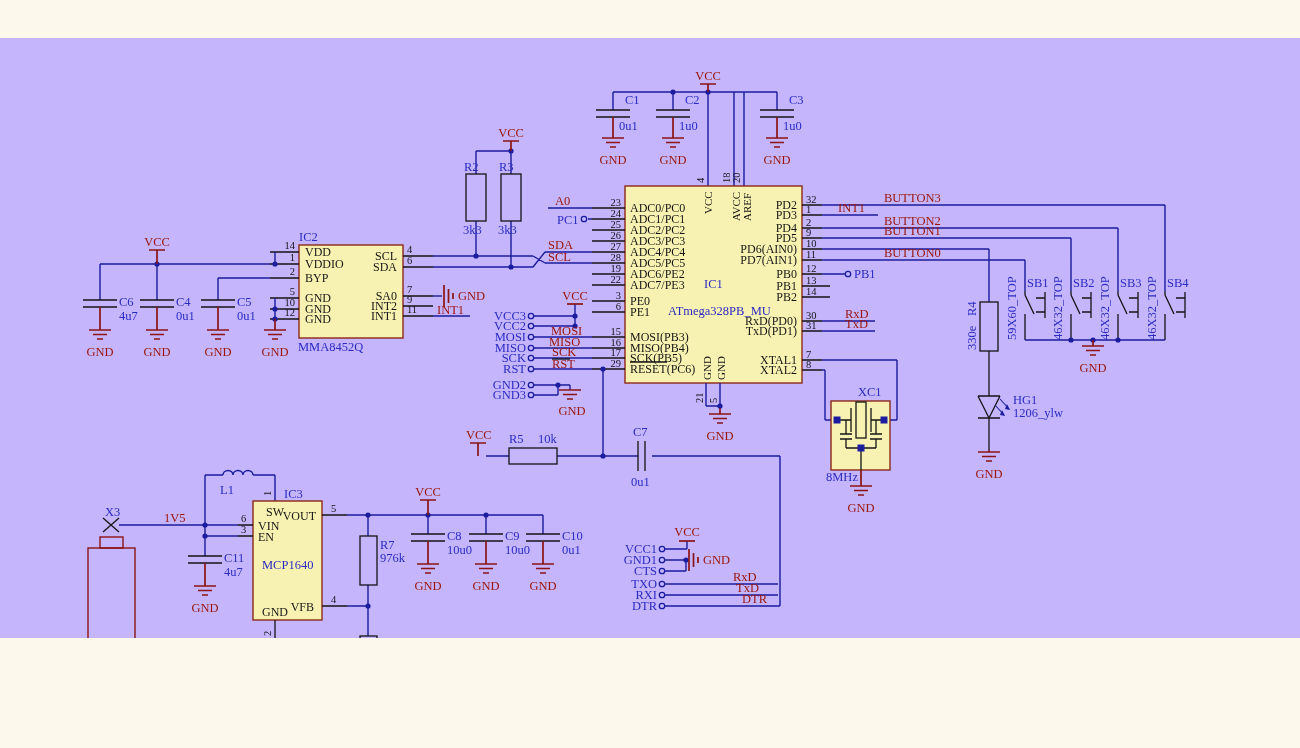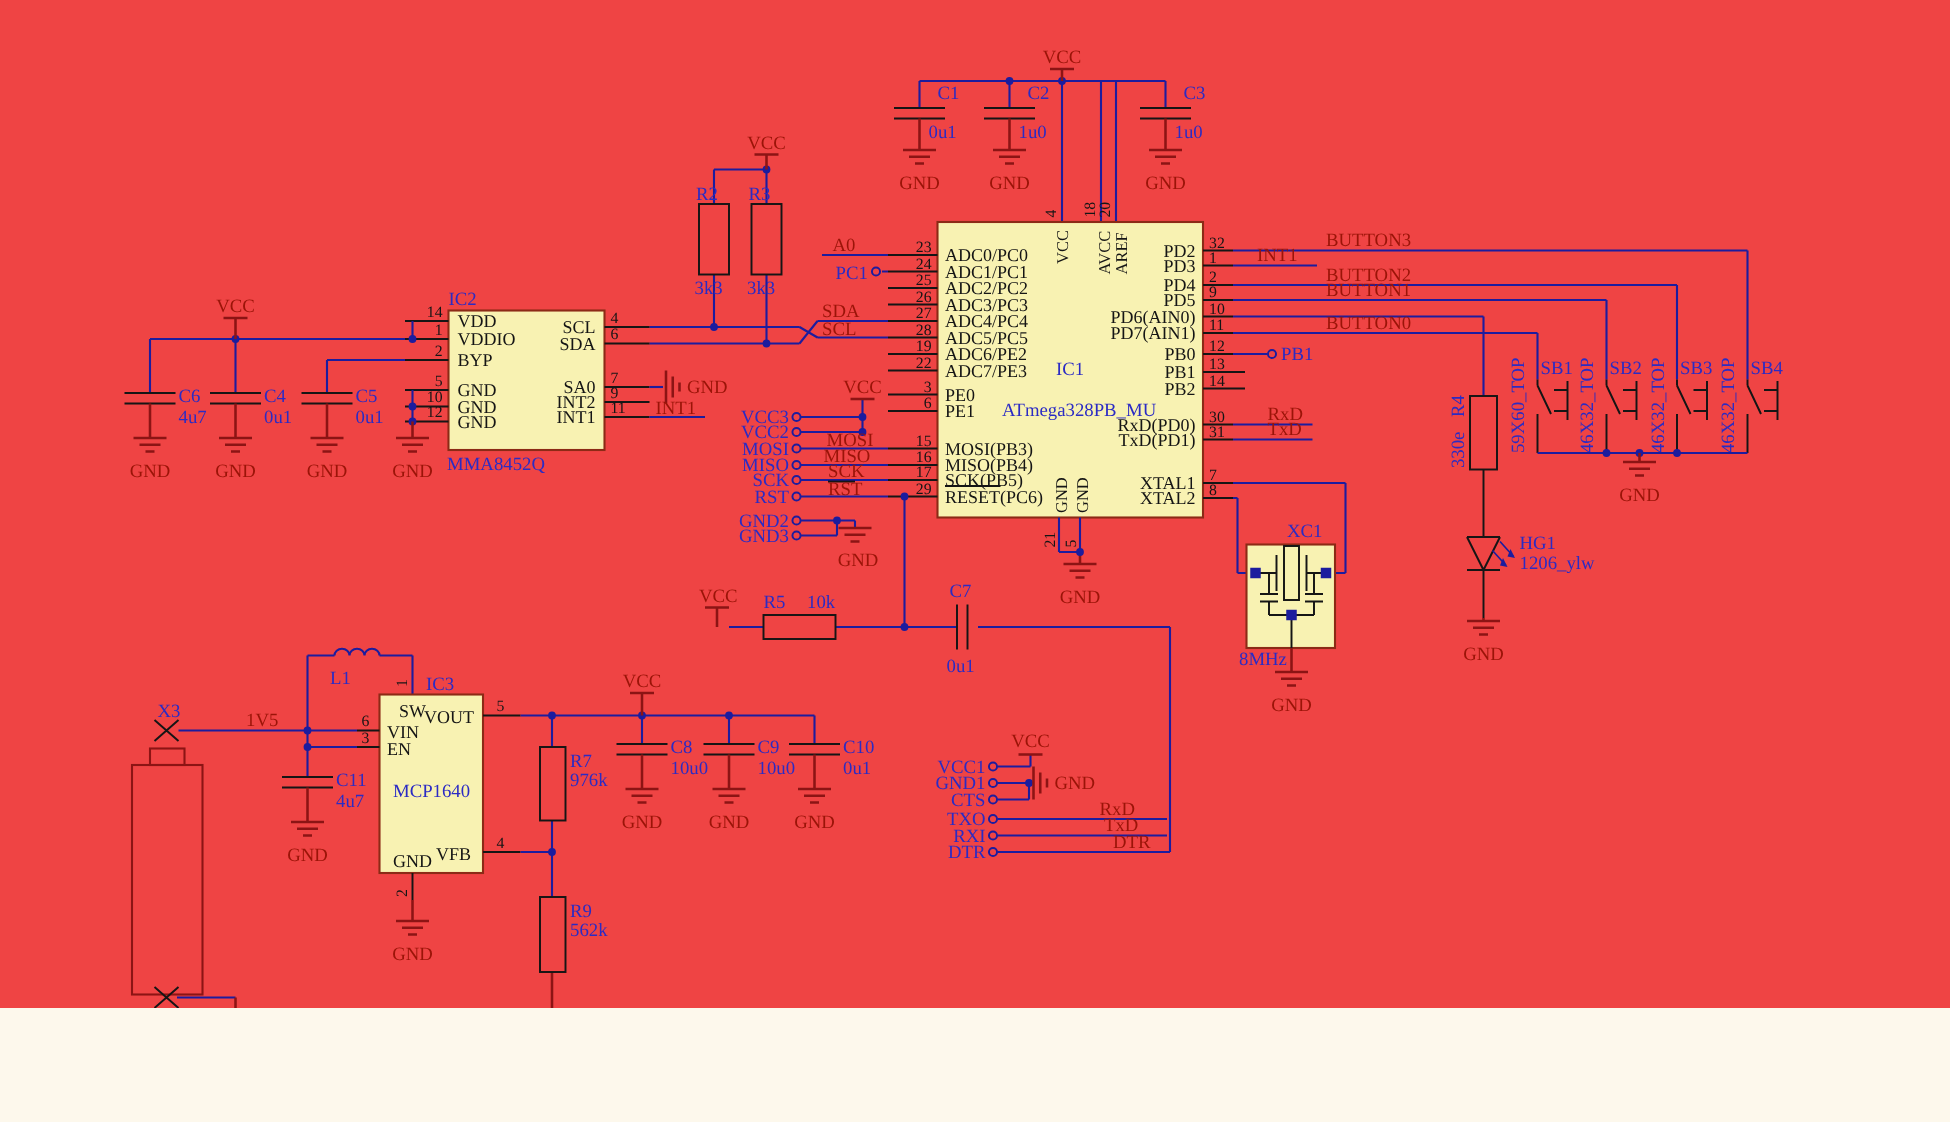--- a/index.html
+++ b/index.html
@@ -1,16 +1,16 @@
 <!DOCTYPE html>
 <html><head>
 <meta charset="utf-8">
 <style>
   html,body{margin:0;padding:0;background:#fdf8ec;}
-  .stage{width:1300px;height:672px;background:#ef4444;overflow:hidden;}
+  .stage{width:1300px;height:600px;background:#c4b5fd;overflow:hidden;margin-top:38px;}
   svg text{font-family:"Liberation Serif","DejaVu Serif",serif;}
   .tb{fill:#2b2bc4;font-size:12.5px}
   .tr{fill:#9b1408;font-size:12.5px}
   .tk{fill:#151515;font-size:12px}
   .tn{fill:#151515;font-size:10.5px}
   .ts{fill:#151515;font-size:11px}
   .me{text-anchor:end}.mc{text-anchor:middle}
   .w{stroke:#1c1c9e;stroke-width:1.4;fill:none}
   .k{stroke:#151515;stroke-width:1.3;fill:none}
   .m{stroke:#8c1414;stroke-width:1.7;fill:none}

